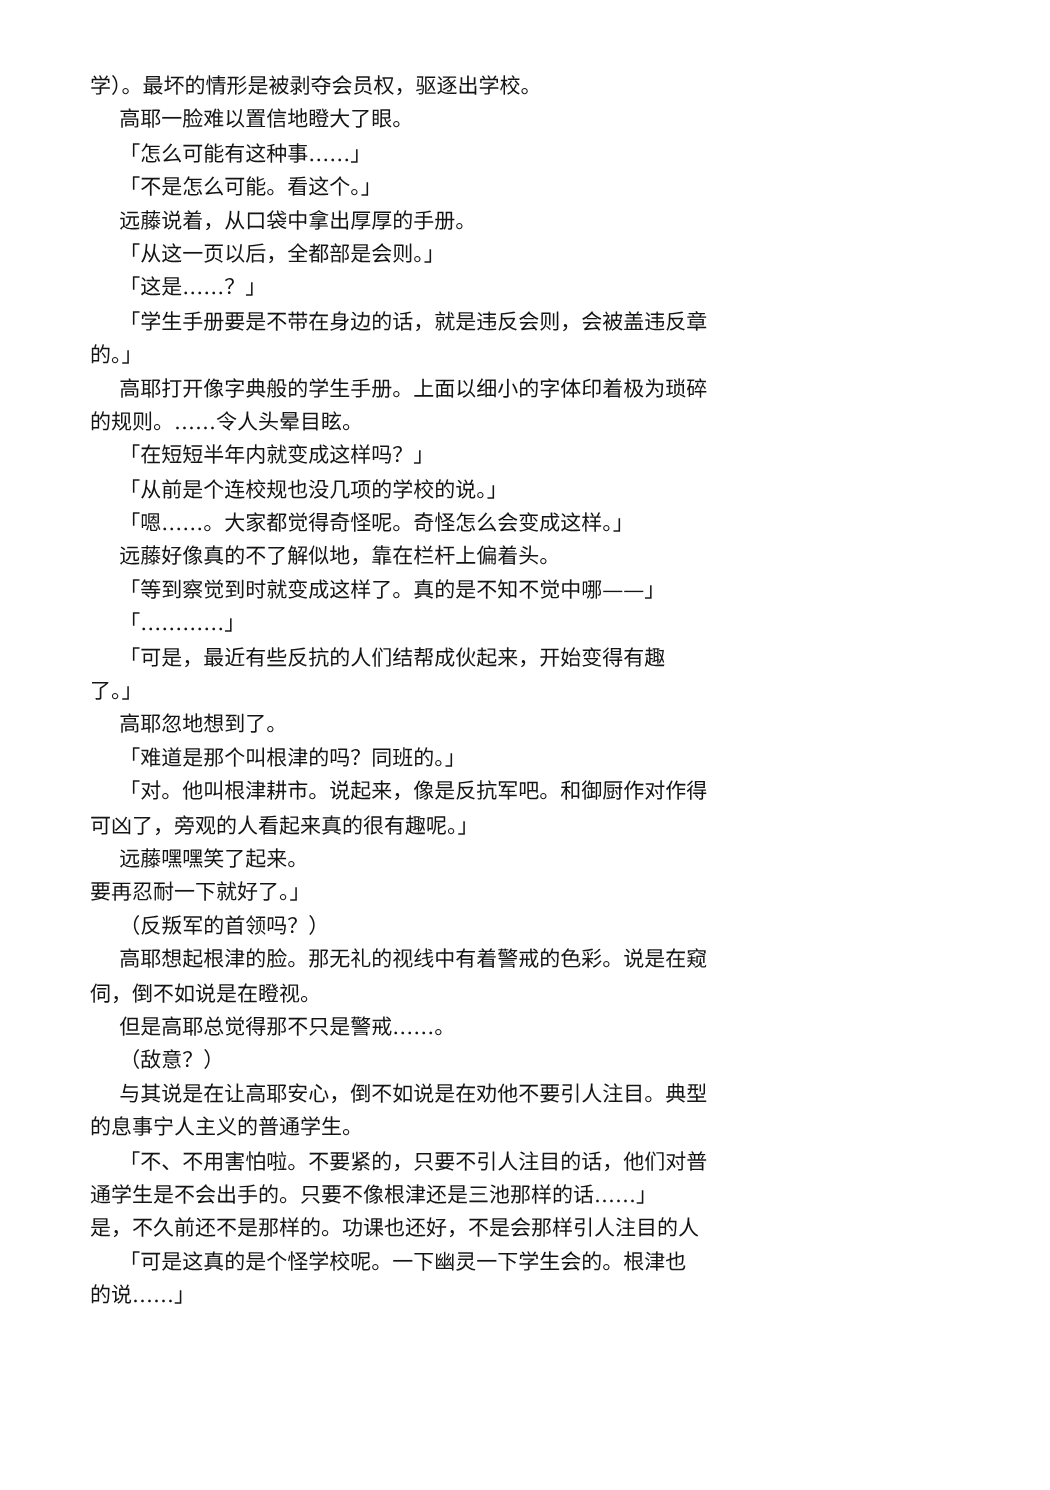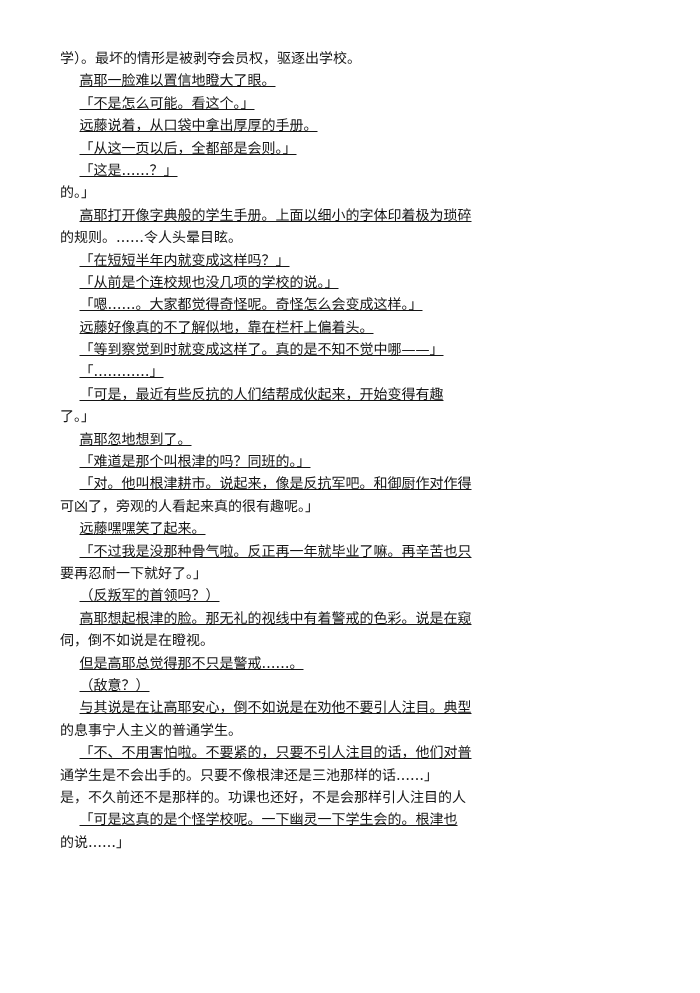--- a/index.html
+++ b/index.html
@@ -27,54 +27,57 @@
       margin: 0;
       padding: 0;
     }
     .line {
       display: block;
       white-space: nowrap;
       height: 22.4px;
     }
     .line.indent {
       padding-left: 19.5px;
-      text-decoration: underline;
     }
   </style>
 </head>
 <body>
 
 <div class="page">
 
   <div class="paragraph">
     <span class="line">学）。最坏的情形是被剥夺会员权，驱逐出学校。</span>
   </div>
 
   <div class="paragraph">
     <span class="line indent">高耶一脸难以置信地瞪大了眼。</span>
   </div>
 
+  <div class="paragraph">
+    <span class="line indent">「怎么可能有这种事……」</span>
+  </div>
 
   <div class="paragraph">
     <span class="line indent">「不是怎么可能。看这个。」</span>
   </div>
 
   <div class="paragraph">
     <span class="line indent">远藤说着，从口袋中拿出厚厚的手册。</span>
   </div>
 
   <div class="paragraph">
     <span class="line indent">「从这一页以后，全都部是会则。」</span>
   </div>
 
   <div class="paragraph">
     <span class="line indent">「这是……？」</span>
   </div>
 
   <div class="paragraph">
+    <span class="line indent">「学生手册要是不带在身边的话，就是违反会则，会被盖违反章</span>
     <span class="line">的。」</span>
   </div>
 
   <div class="paragraph">
     <span class="line indent">高耶打开像字典般的学生手册。上面以细小的字体印着极为琐碎</span>
     <span class="line">的规则。……令人头晕目眩。</span>
   </div>
 
   <div class="paragraph">
     <span class="line indent">「在短短半年内就变成这样吗？」</span>
@@ -116,21 +119,20 @@
   <div class="paragraph">
     <span class="line indent">「对。他叫根津耕市。说起来，像是反抗军吧。和御厨作对作得</span>
     <span class="line">可凶了，旁观的人看起来真的很有趣呢。」</span>
   </div>
 
   <div class="paragraph">
     <span class="line indent">远藤嘿嘿笑了起来。</span>
   </div>
 
   <div class="paragraph">
-    <span class="line indent">「不过我是没那种骨气啦。反正再一年就毕业了嘛。再辛苦也只</span>
     <span class="line">要再忍耐一下就好了。」</span>
   </div>
 
   <div class="paragraph">
     <span class="line indent">（反叛军的首领吗？）</span>
   </div>
 
   <div class="paragraph">
     <span class="line indent">高耶想起根津的脸。那无礼的视线中有着警戒的色彩。说是在窥</span>
     <span class="line">伺，倒不如说是在瞪视。</span>

